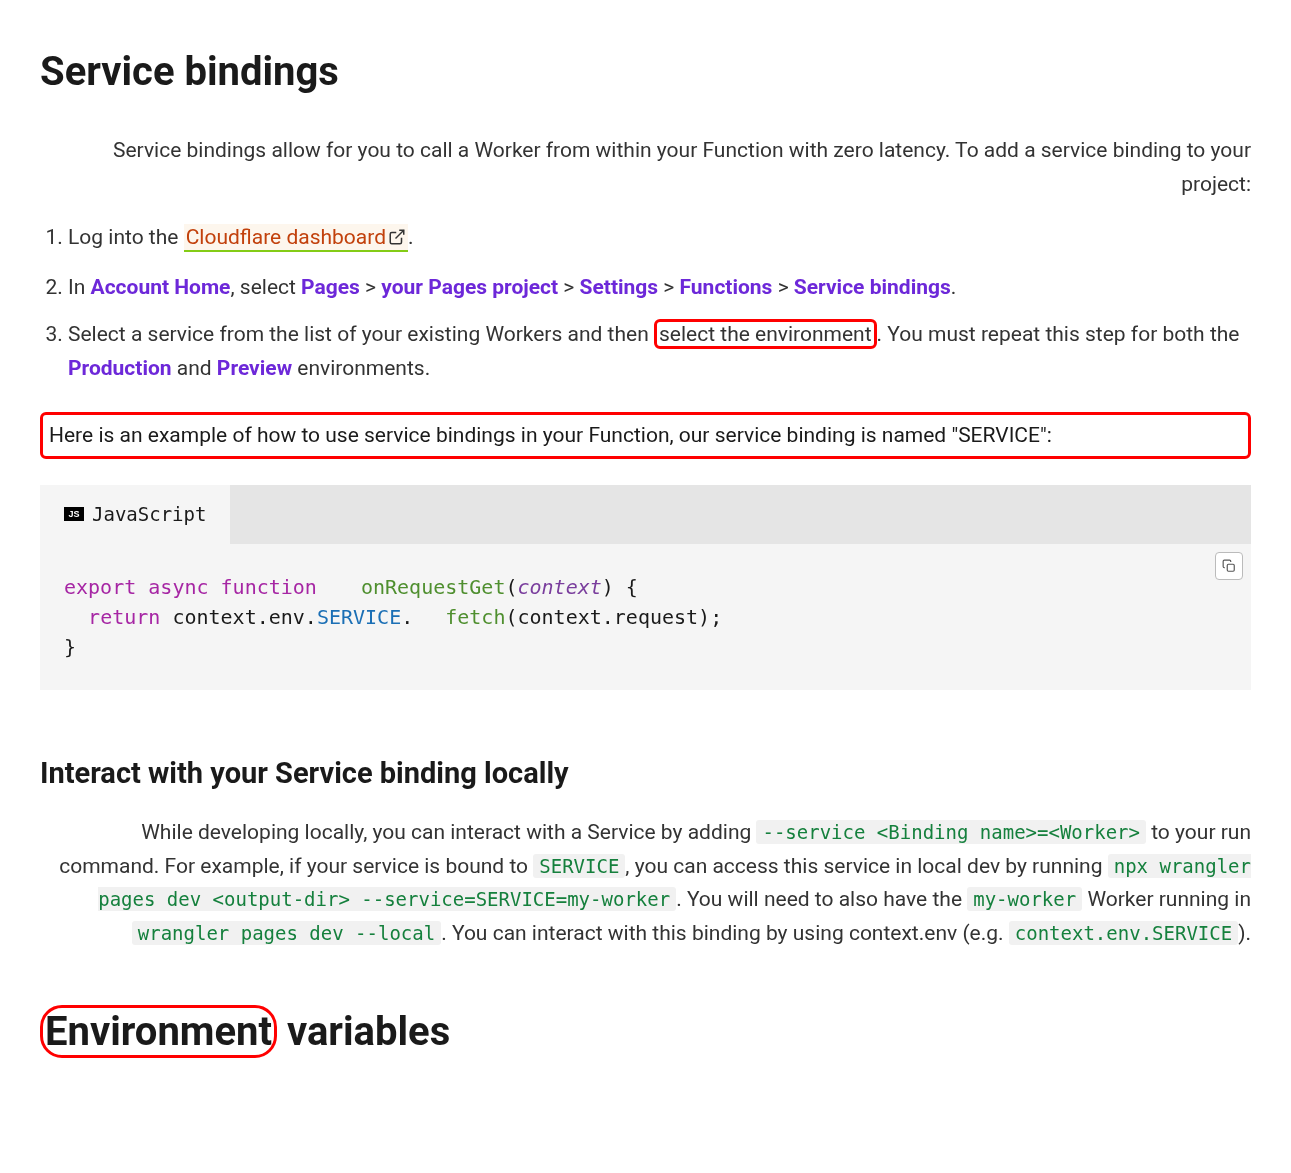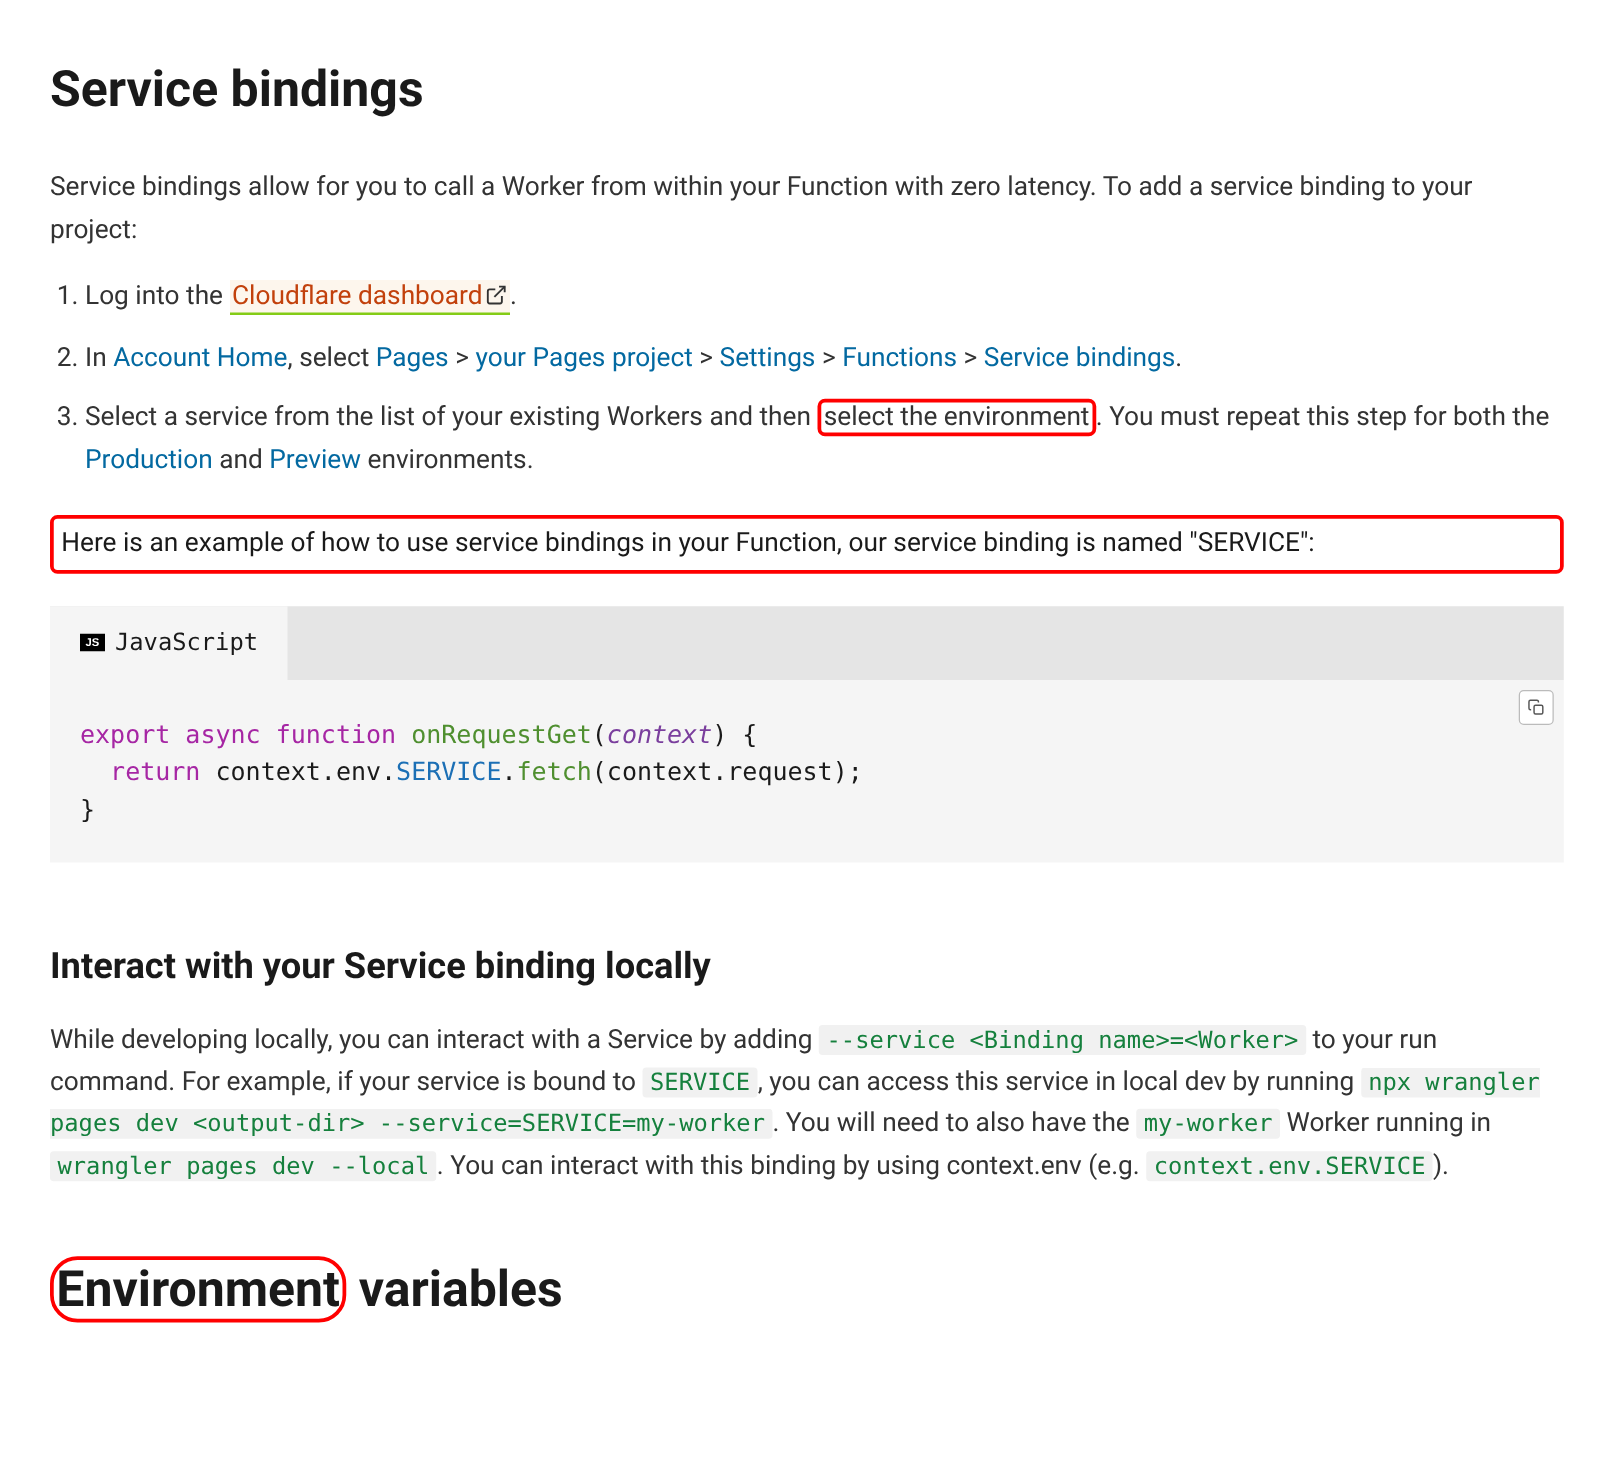--- a/index.html
+++ b/index.html
@@ -20,32 +20,33 @@
     }
     h2 {
       font-size: 29px;
       font-weight: 700;
       margin: 60px 0 20px 0;
       color: #1a1a1a;
     }
     p {
       margin: 0 0 20px 0;
       color: #333;
+      text-align: right;
     }
     ol {
       margin: 0 0 20px 0;
       padding-left: 28px;
     }
     ol li {
       margin-bottom: 14px;
       color: #333;
     }
     strong {
-      font-weight: 400;
-      color: #0369a1;
+      font-weight: 700;
+      color: #6d28d9;
     }
     a.ext-link {
       color: #c2410c;
       text-decoration: none;
       border-bottom: 2px solid #84cc16;
       background: #fdf6ed;
       padding: 1px 2px;
     }
     .ext-icon {
       display: inline-block;
@@ -112,21 +113,21 @@
       height: 28px;
       border: 1px solid #bbb;
       border-radius: 4px;
       background: #fff;
       cursor: pointer;
       display: flex;
       align-items: center;
       justify-content: center;
     }
     .kw { color: #a626a4; }
-    .fn { color: #4f8f2f; }
+    .fn { color: #4f8f2f; margin-left: 32px; }
     .param { color: #7a3e9d; font-style: italic; }
     .prop { color: #1b6fb5; }
     .ret { color: #a626a4; }
     code.inline {
       font-family: "Consolas", "Monaco", monospace;
       background: #f1f1f1;
       padding: 1px 6px;
       border-radius: 3px;
       font-size: 19px;
       color: #15803d;

